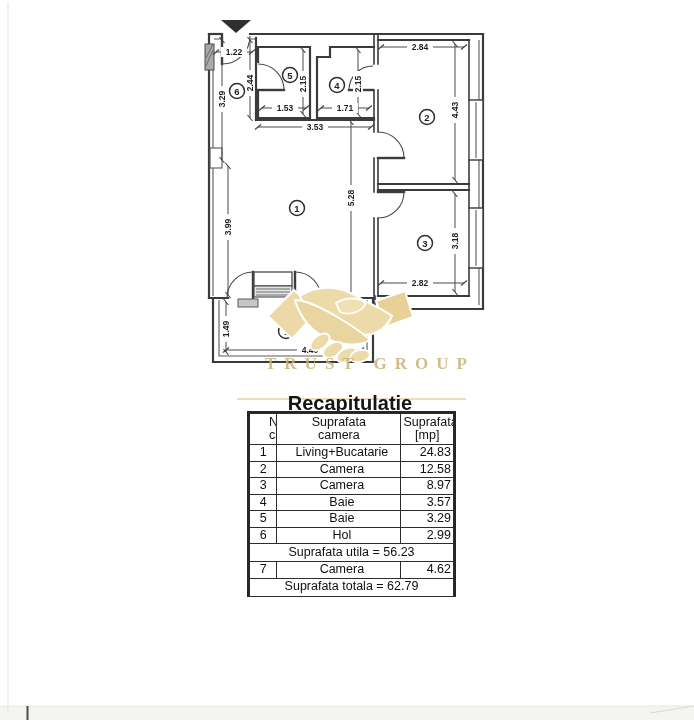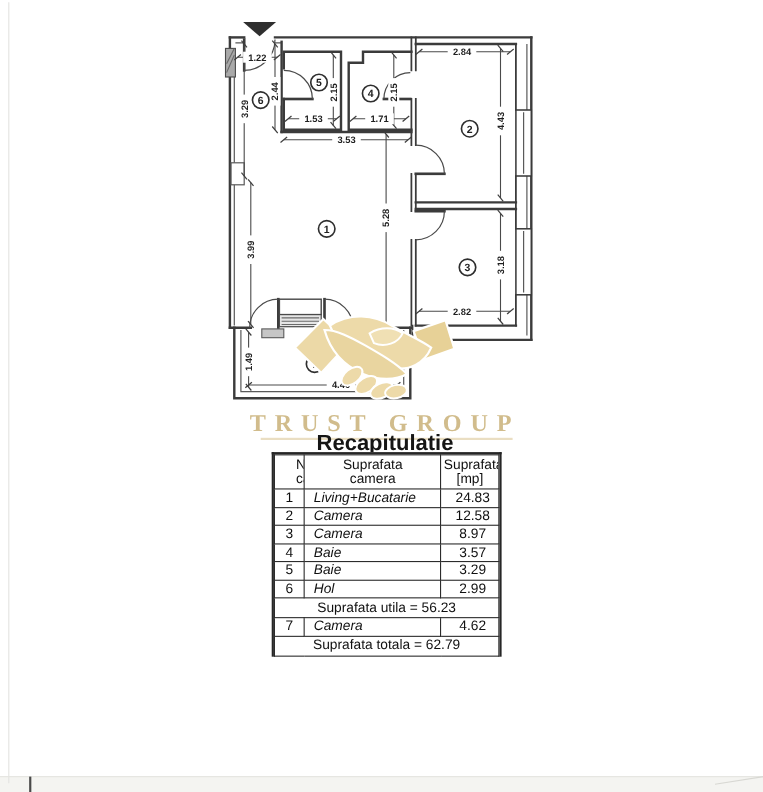--- a/index.html
+++ b/index.html
@@ -13,37 +13,37 @@
   .w1{stroke:#5a5a5a;stroke-width:1.1;fill:none;}
   .leaf{stroke:#3b3b3b;stroke-width:2.4;fill:none;stroke-linecap:square;}
   .arc{stroke:#4a4a4a;stroke-width:1.1;fill:none;}
   .dim{stroke:#4a4a4a;stroke-width:1;fill:none;marker-start:url(#tk);marker-end:url(#tk);}
   .dimt{font:bold 8.5px "Liberation Sans",sans-serif;fill:#1f1f1f;text-anchor:middle;}
   .lb{fill:#ffffff;}
   .rn{font:bold 9.5px "Liberation Sans",sans-serif;fill:#222;text-anchor:middle;}
   .rc{fill:#fff;stroke:#2e2e2e;stroke-width:1.5;}
 
   
-  .logo-text{position:absolute;left:225px;top:372px;width:250px;text-align:center;
-    font-family:"Liberation Serif",serif;font-size:22px;font-weight:bold;letter-spacing:8px;
+  .logo-text{position:absolute;left:225px;top:354px;width:250px;text-align:right;
+    font-family:"Liberation Serif",serif;font-size:17px;font-weight:bold;letter-spacing:8px;
     color:#c9b178;opacity:.85;white-space:nowrap;}
   .logo-underline{position:absolute;left:237px;top:398px;width:229px;height:2px;
     background:#d9c28f;opacity:.55;}
 
   
   .recap-title{position:absolute;left:247px;top:392px;width:206px;text-align:center;
     font-size:20px;font-weight:bold;color:#151515;}
   .tblwrap{position:absolute;left:247px;top:411px;width:205px;border:2px solid #262626;
     border-bottom:none;background:#fff;}
   table.t{border-collapse:collapse;width:100%;table-layout:fixed;font-size:12.5px;color:#101010;}
   .t td{border:1.5px solid #2c2c2c;padding:1px 2px;line-height:13.5px;overflow:hidden;white-space:nowrap;}
   .t .hdr td{height:28px;font-size:12.5px;}
   .t .c-nr{text-align:center;}
-  .t .c-name{text-align:left;padding-left:8px;font-style:italic;}
-  .t .c-area{text-align:center;padding-left:7px;}
+  .t .c-name{text-align:center;padding-left:8px;}
+  .t .c-area{text-align:right;padding-left:7px;}
   .hdr .h-nr{text-align:left;padding-left:19px;}
   .hdr .h-name,.hdr .h-area{text-align:center;}
   .t tr.r td{height:13px;}
   .t .sum td{text-align:center;height:15px;}
   .t .last td{border-bottom:none;padding-bottom:13px;vertical-align:top;text-align:center;}
 </style>
 </head>
 <body>
 
 <div class="canvas">

